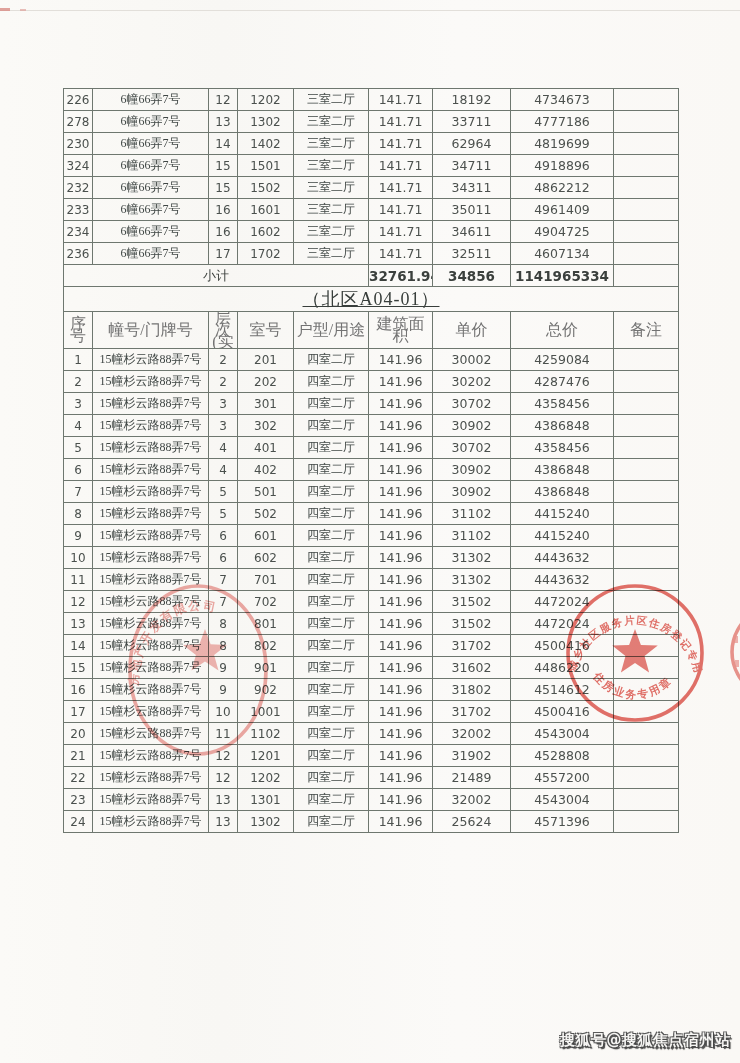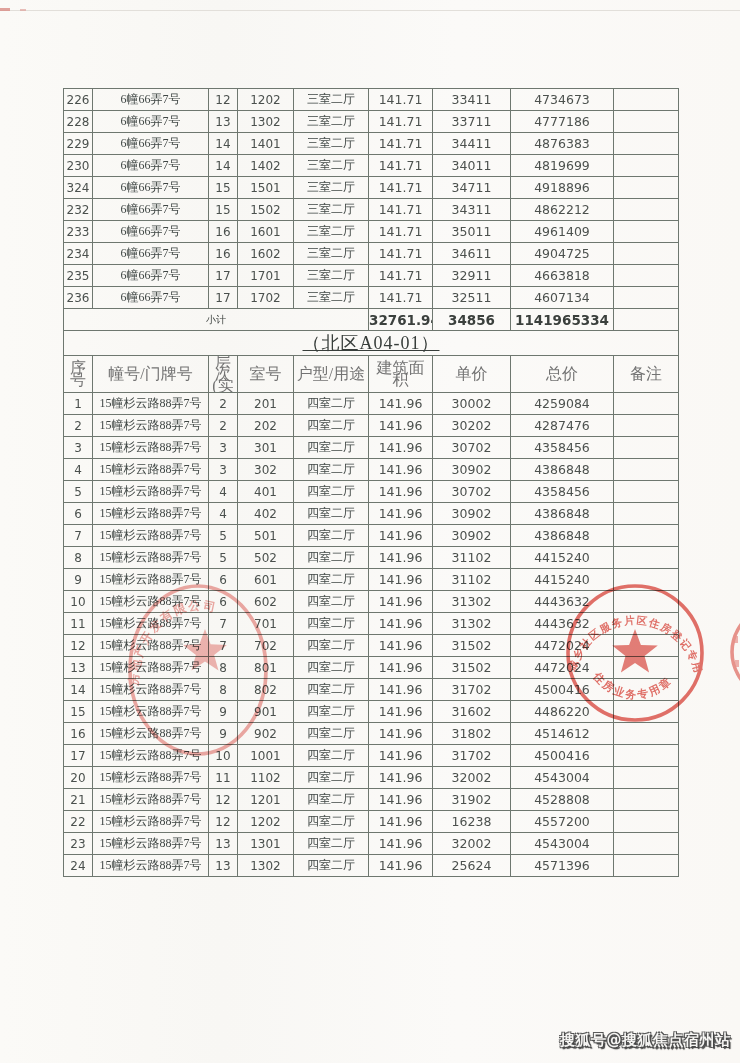--- a/index.html
+++ b/index.html
@@ -14,21 +14,21 @@
   .doc-table{position:absolute;left:63px;top:88px;width:615px;border-collapse:collapse;table-layout:fixed;}
   .doc-table td{border:1px solid #6e776f;padding:0;text-align:center;vertical-align:middle;overflow:hidden;}
   .doc-table tr{height:22px;}
   tr.hdr-row{height:25px;}
   .c0,.c2,.c3{font-family:"DejaVu Sans",sans-serif;font-size:12px;color:#4a504d;}
   .c1,.c4{font-family:"Liberation Serif",serif;font-size:12px;color:#3f4644;}
   .c5,.c6,.c7{font-family:"DejaVu Sans",sans-serif;font-size:12.5px;color:#4c514e;}
   .c8{font-size:12px;}
   .hdr{font-family:"Liberation Serif",serif;font-size:16px;line-height:12px;color:#737373;white-space:pre-line;}
   .sec-title{font-family:"Liberation Serif",serif;font-size:18px;color:#383e3b;letter-spacing:1px;text-decoration:underline;}
-  .sub-label{font-family:"Liberation Serif",serif;font-size:10px;color:#3b403d;}
+  .sub-label{font-family:"Liberation Serif",serif;font-size:13px;color:#3b403d;}
   .sub-num{font-family:"DejaVu Sans",sans-serif;font-size:13.5px;font-weight:bold;color:#3b403d;}
 
   .stamp{position:absolute;pointer-events:none;mix-blend-mode:multiply;filter:blur(.4px);}
   .stamp-left{left:108px;top:578px;opacity:.48;}
   .stamp-right{left:558px;top:578px;opacity:.8;}
   .stamp-edge{right:0;top:588px;opacity:.6;}
 
   .watermark{position:absolute;left:560px;top:1031px;font-family:"DejaVu Sans",sans-serif;
              font-weight:bold;font-size:15px;letter-spacing:.5px;color:#f6f5f3;white-space:nowrap;
              text-shadow:1px 1px 0 #474747,-1px -1px 0 #5a5a5a,1px -1px 0 #515151,-1px 1px 0 #515151,2px 2px 1px #3a3a3a;text-align:right;}
@@ -54,54 +54,43 @@
         <col style="width:65px">
     </colgroup>
     <tbody>
         <tr>
           <td class="c0">226</td>
           <td class="c1">6幢66弄7号</td>
           <td class="c2">12</td>
           <td class="c3">1202</td>
           <td class="c4">三室二厅</td>
           <td class="c5">141.71</td>
-          <td class="c6">33411</td>
+          <td class="c6">18192</td>
           <td class="c7">4734673</td>
           <td class="c8"></td>
         </tr>
         <tr>
-          <td class="c0">228</td>
+          <td class="c0">278</td>
           <td class="c1">6幢66弄7号</td>
           <td class="c2">13</td>
           <td class="c3">1302</td>
           <td class="c4">三室二厅</td>
           <td class="c5">141.71</td>
           <td class="c6">33711</td>
           <td class="c7">4777186</td>
           <td class="c8"></td>
         </tr>
         <tr>
-          <td class="c0">229</td>
-          <td class="c1">6幢66弄7号</td>
-          <td class="c2">14</td>
-          <td class="c3">1401</td>
-          <td class="c4">三室二厅</td>
-          <td class="c5">141.71</td>
-          <td class="c6">34411</td>
-          <td class="c7">4876383</td>
-          <td class="c8"></td>
-        </tr>
-        <tr>
           <td class="c0">230</td>
           <td class="c1">6幢66弄7号</td>
           <td class="c2">14</td>
           <td class="c3">1402</td>
           <td class="c4">三室二厅</td>
           <td class="c5">141.71</td>
-          <td class="c6">34011</td>
+          <td class="c6">62964</td>
           <td class="c7">4819699</td>
           <td class="c8"></td>
         </tr>
         <tr>
           <td class="c0">324</td>
           <td class="c1">6幢66弄7号</td>
           <td class="c2">15</td>
           <td class="c3">1501</td>
           <td class="c4">三室二厅</td>
           <td class="c5">141.71</td>
@@ -133,31 +122,20 @@
         </tr>
         <tr>
           <td class="c0">234</td>
           <td class="c1">6幢66弄7号</td>
           <td class="c2">16</td>
           <td class="c3">1602</td>
           <td class="c4">三室二厅</td>
           <td class="c5">141.71</td>
           <td class="c6">34611</td>
           <td class="c7">4904725</td>
-          <td class="c8"></td>
-        </tr>
-        <tr>
-          <td class="c0">235</td>
-          <td class="c1">6幢66弄7号</td>
-          <td class="c2">17</td>
-          <td class="c3">1701</td>
-          <td class="c4">三室二厅</td>
-          <td class="c5">141.71</td>
-          <td class="c6">32911</td>
-          <td class="c7">4663818</td>
           <td class="c8"></td>
         </tr>
         <tr>
           <td class="c0">236</td>
           <td class="c1">6幢66弄7号</td>
           <td class="c2">17</td>
           <td class="c3">1702</td>
           <td class="c4">三室二厅</td>
           <td class="c5">141.71</td>
           <td class="c6">32511</td>
@@ -399,21 +377,21 @@
           <td class="c7">4528808</td>
           <td class="c8"></td>
         </tr>
         <tr>
           <td class="c0">22</td>
           <td class="c1">15幢杉云路88弄7号</td>
           <td class="c2">12</td>
           <td class="c3">1202</td>
           <td class="c4">四室二厅</td>
           <td class="c5">141.96</td>
-          <td class="c6">16238</td>
+          <td class="c6">21489</td>
           <td class="c7">4557200</td>
           <td class="c8"></td>
         </tr>
         <tr>
           <td class="c0">23</td>
           <td class="c1">15幢杉云路88弄7号</td>
           <td class="c2">13</td>
           <td class="c3">1301</td>
           <td class="c4">四室二厅</td>
           <td class="c5">141.96</td>

